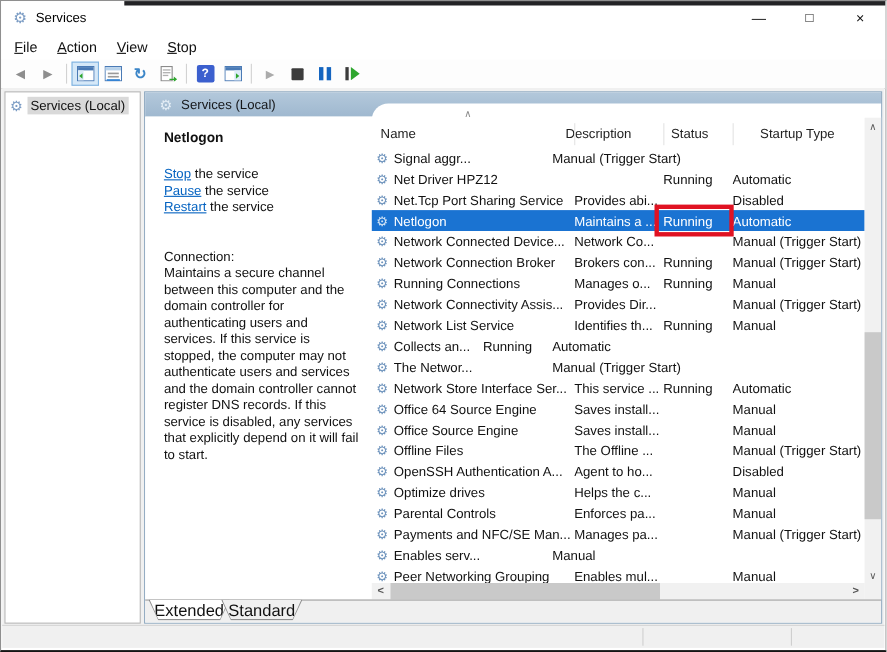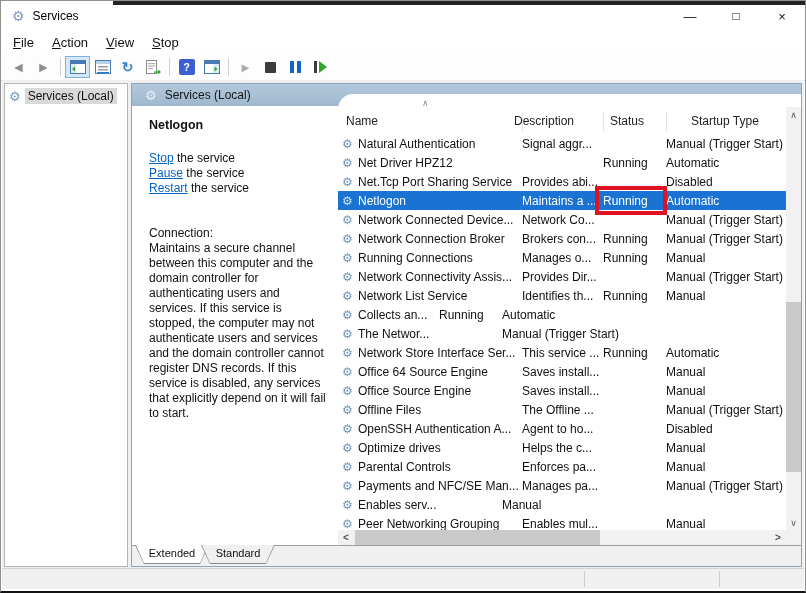--- a/index.html
+++ b/index.html
@@ -78,21 +78,21 @@
   .v-thumb{position:absolute;left:0;top:195px;width:15px;height:170px;background:#c9c9c9;}
   .h-scroll{position:absolute;left:0;right:15px;bottom:0;height:15px;background:#f1f1f1;}
   .h-scroll .arr{position:absolute;top:0;width:16px;height:15px;display:flex;align-items:center;justify-content:center;font-size:10px;font-weight:bold;color:#555;}
   .h-scroll .arr.left{left:0;} .h-scroll .arr.right{right:0;}
   .h-thumb{position:absolute;left:17px;top:0;width:245px;height:15px;background:#c9c9c9;}
   .scroll-corner{position:absolute;right:0;bottom:0;width:15px;height:15px;background:#f1f1f1;}
   
   .tabs-row{height:20px;flex:0 0 20px;background:#f0f0f0;border-top:1px solid #9f9f9f;display:flex;padding-left:3px;position:relative;}
   .tab-outer{height:19px;margin-top:-1px;clip-path:polygon(0 0,100% 0,calc(100% - 9px) 100%,9px 100%);background:#8c8c8c;position:relative;}
   .tab-outer.t1{width:74px;} .tab-outer.t2{width:74px;margin-left:-8px;}
-  .tab-inner{position:absolute;top:0;left:1px;right:1px;bottom:1px;clip-path:polygon(0 0,100% 0,calc(100% - 8px) 100%,8px 100%);display:flex;align-items:flex-start;justify-content:center;font-size:11px;color:#111;padding-top:2px;box-sizing:border-box;}
+  .tab-inner{position:absolute;top:0;left:1px;right:1px;bottom:1px;clip-path:polygon(0 0,100% 0,calc(100% - 8px) 100%,8px 100%);display:flex;align-items:flex-start;justify-content:center;font-size:15px;color:#111;padding-top:2px;box-sizing:border-box;}
   .tab-outer.t1 .tab-inner{background:#fff;}
   .tab-outer.t2 .tab-inner{background:#f0f0f0;}
   
   .statusbar{position:absolute;left:1px;right:1px;bottom:2px;height:20px;background:#f0f0f0;border-top:1px solid #d4d4d4;}
   .sb-sep{position:absolute;top:2px;bottom:2px;width:1px;background:#cfcfcf;}
   .sbs1{left:582px;} .sbs2{left:717px;}
   
   .tb-svg{display:block;}
 </style>
 </head>
@@ -224,21 +224,20 @@
             <span class="col-h h-status">Status</span>
             <span class="col-h h-startup">Startup Type</span>
             <span class="col-line cl1"></span>
             <span class="col-line cl2"></span>
             <span class="col-line cl3"></span>
           </div>
 
           <div class="rows-area">
               <div class="svc-row">
                 <span class="row-gear">⚙</span>
-                <span class="c-name">Natural Authentication</span>
                 <span class="c-desc">Signal aggr...</span>
                 <span class="c-status"></span>
                 <span class="c-startup">Manual (Trigger Start)</span>
               </div>
               <div class="svc-row">
                 <span class="row-gear">⚙</span>
                 <span class="c-name">Net Driver HPZ12</span>
                 <span class="c-desc"></span>
                 <span class="c-status">Running</span>
                 <span class="c-startup">Automatic</span>

